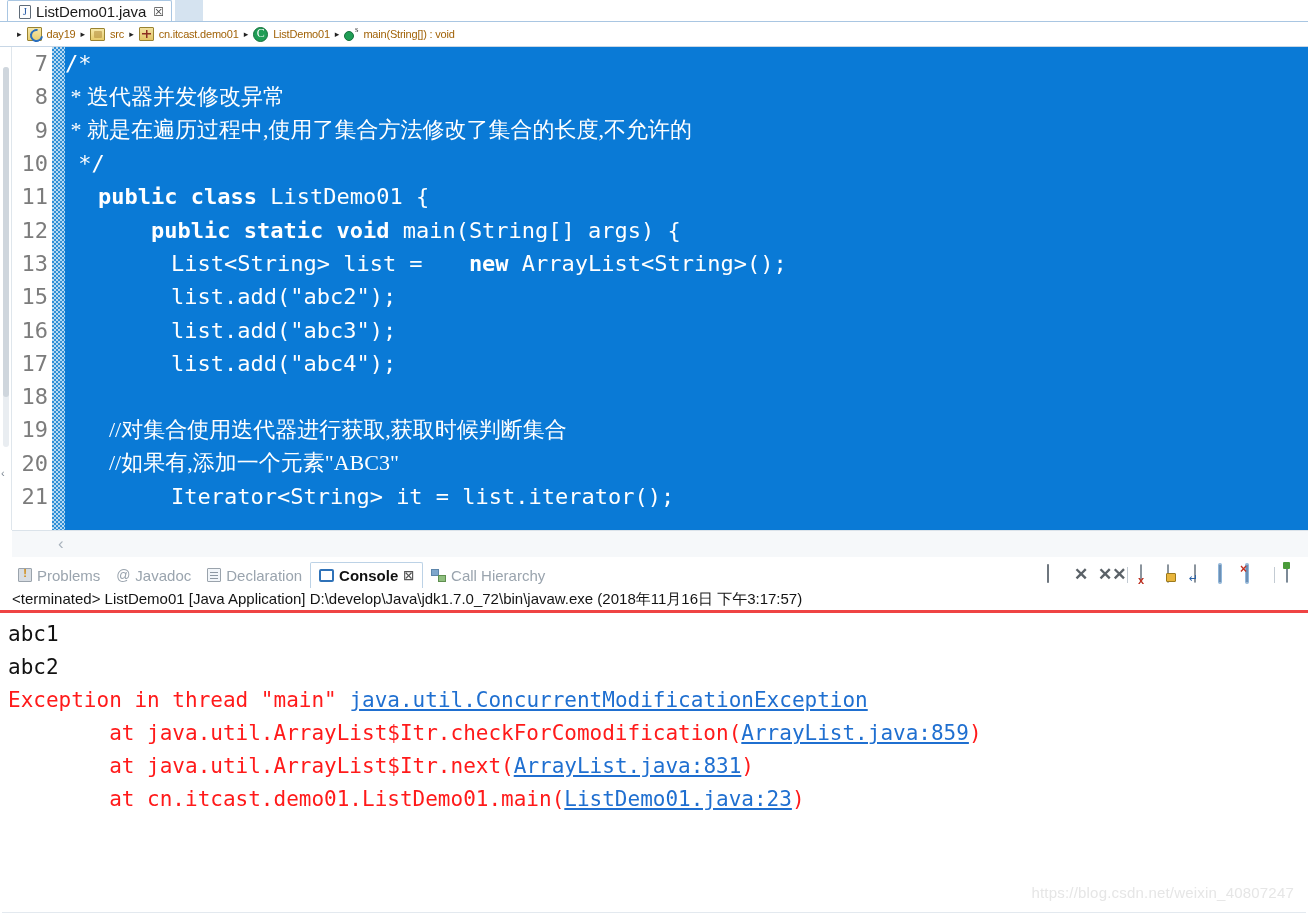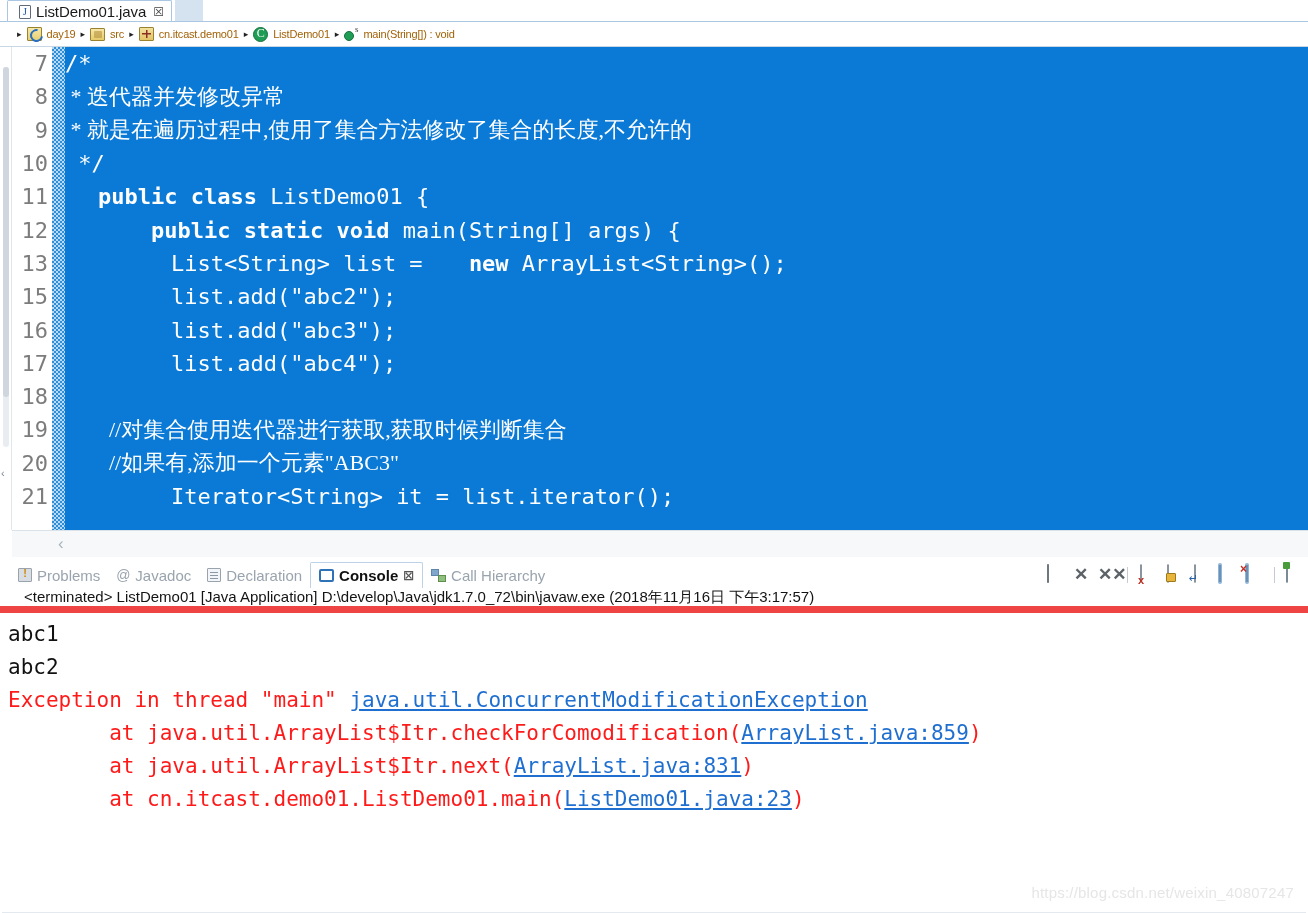--- a/index.html
+++ b/index.html
@@ -263,23 +263,23 @@
     width: 16px; height: 14px; margin: 3px 2px; background: #f7fbff;
     border: 1px solid #7c8a97; border-radius: 1px; position: relative;
   }
   .tb-pin::after {
     content: ""; position: absolute; right: -3px; top: -3px; width: 7px; height: 7px;
     background: #4a9b3a; border-radius: 1px;
   }
 
   .console-info {
     position: absolute; left: 0; top: 28px; width: 1308px; height: 25px;
-    padding-left: 24px; display: flex; align-items: center;
+    padding-left: 12px; display: flex; align-items: center;
     font-size: 15px; color: #141414; white-space: nowrap;
-    border-bottom: 7px solid #ef4444;
+    border-bottom: 3px solid #ef4444;
   }
   .console-out {
     position: absolute; left: 0; top: 53px; width: 1308px; height: 300px;
     background: #ffffff; padding-left: 8px; padding-top: 5px;
   }
   .console-left-edge {
     position: absolute; left: 4px; top: 53px; width: 1px; height: 290px;
     background: #d7dee5;
   }
   .oline {

